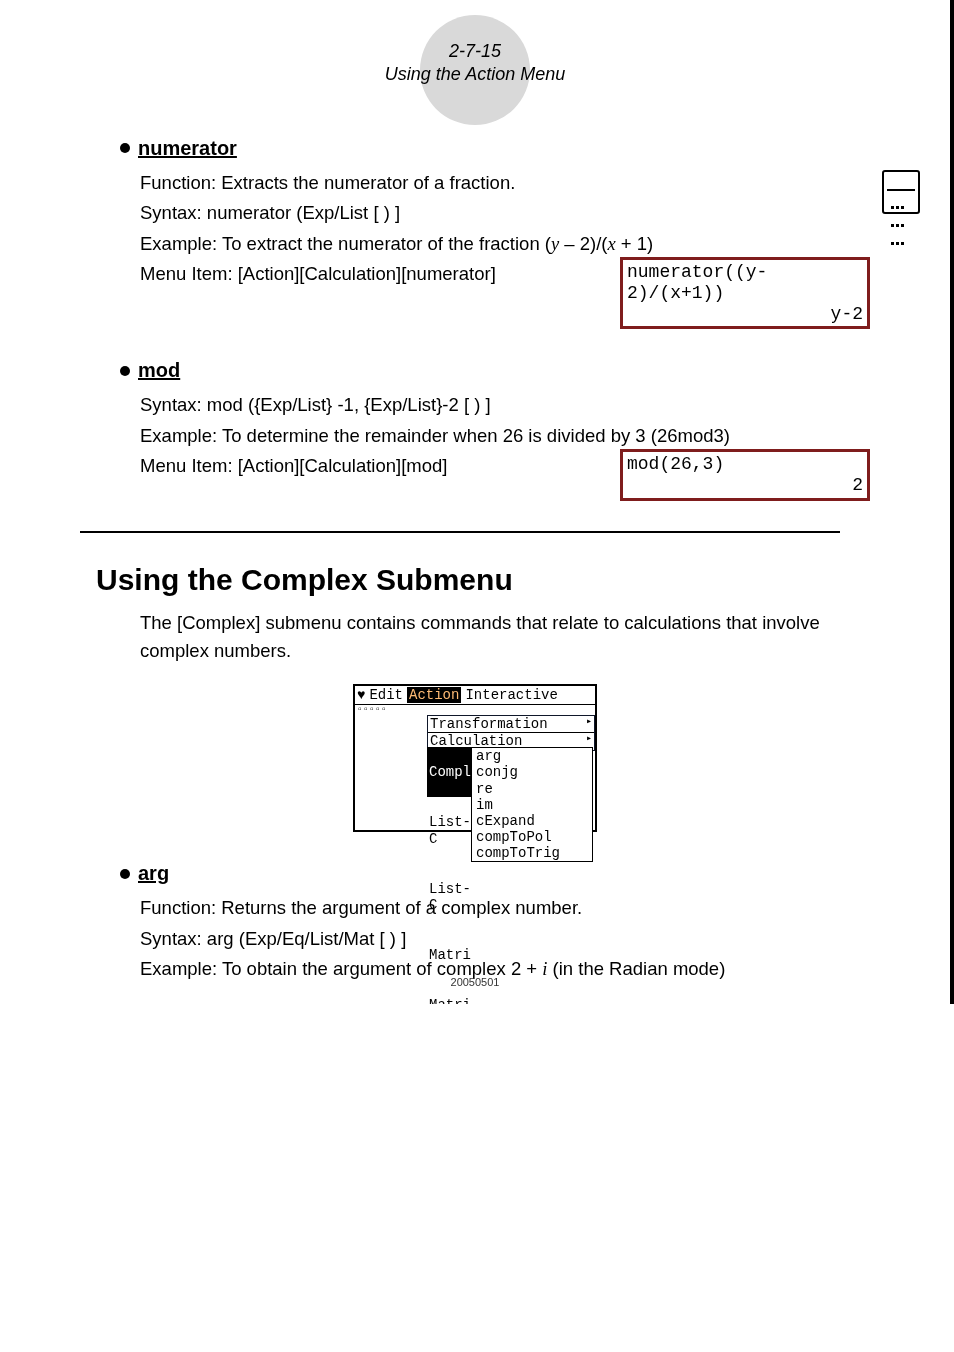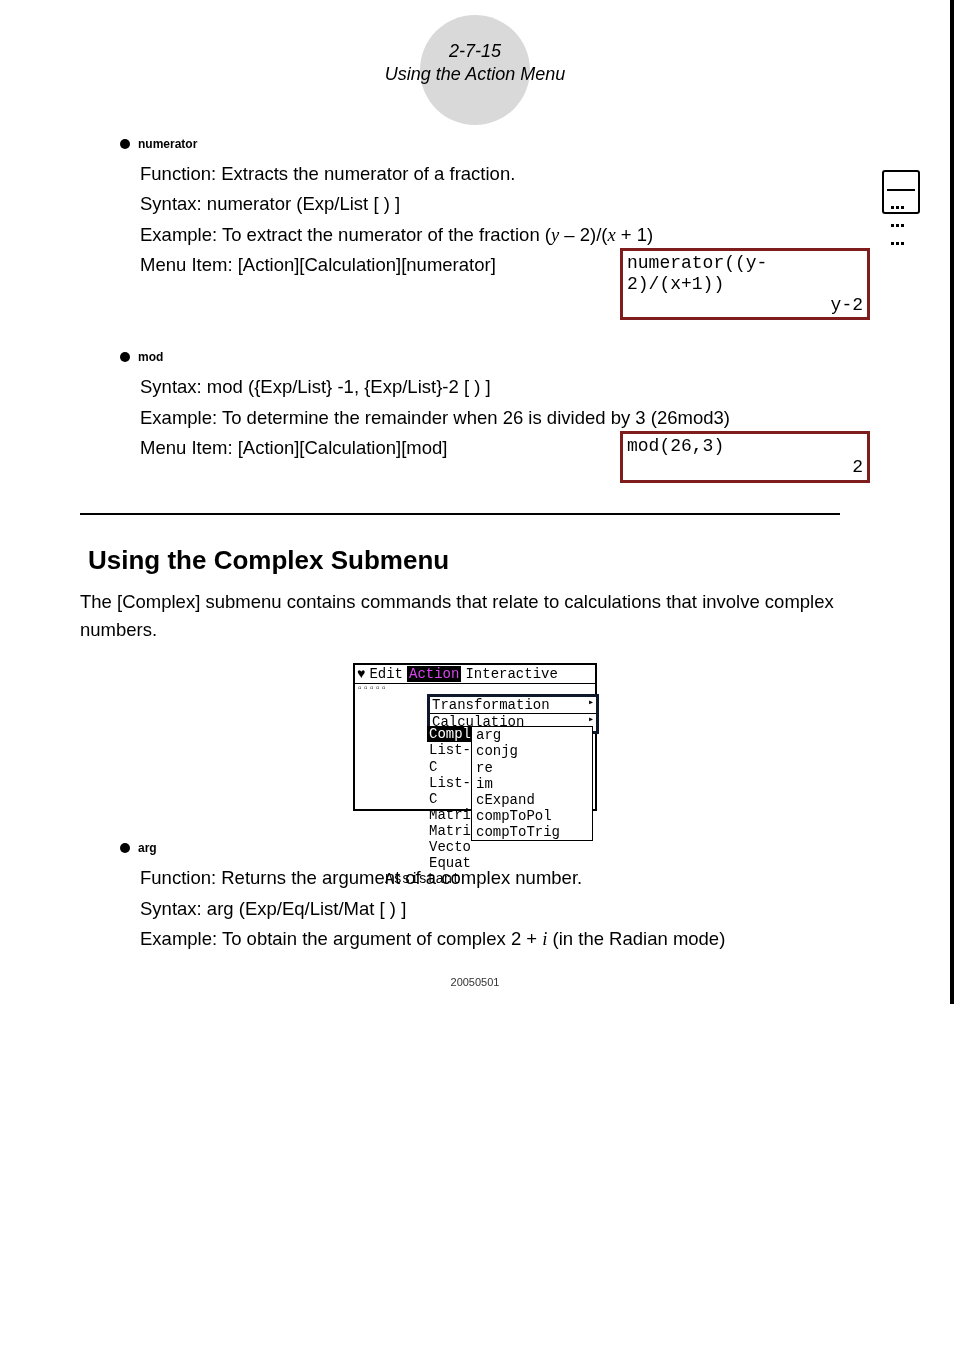--- a/index.html
+++ b/index.html
@@ -55,21 +55,22 @@
   }
   .bullet {
     width: 10px;
     height: 10px;
     background: #000;
     border-radius: 50%;
     margin-right: 8px;
   }
   .item-title {
     font-weight: bold;
-    font-size: 12px;
+    font-size: 20px;
+    text-decoration: underline;
   }
   .item-body {
     margin-left: 60px;
     font-size: 18.5px;
     line-height: 1.65;
   }
   .screen-box {
     border: 3px solid #7f1d1d;
     font-family: "Courier New", monospace;
     font-size: 18px;
@@ -81,65 +82,66 @@
   .screen-right {
     text-align: right;
   }
   .float-right {
     float: right;
     width: 250px;
     margin-top: -2px;
   }
   .clear { clear: both; }
   .main-heading {
-    font-size: 26px;
+    font-size: 30px;
     font-weight: bold;
-    margin: 30px 0 12px 8px;
+    margin: 30px 0 12px 16px;
   }
   .hr-line {
     height: 2px;
     background: #000;
     margin: 10px 0 20px 0;
     width: 760px;
   }
   .intro {
     font-size: 18.5px;
     line-height: 1.5;
+    margin-left: 60px;
     margin-bottom: 20px;
   }
   .menu-shot {
     width: 240px;
     margin: 0 auto 30px auto;
     border: 2px solid #000;
     font-family: "Courier New", monospace;
     font-size: 14px;
     line-height: 1.15;
     background: #fff;
   }
   .menu-top {
     border-bottom: 1px solid #000;
     padding: 1px 2px;
     display: flex;
     gap: 4px;
   }
   .menu-top .sel {
     background: #000;
-    color: #d946ef;
+    color: #fdba74;
     padding: 0 2px;
   }
   .menu-body {
     position: relative;
     min-height: 115px;
   }
   .menu-pane {
     position: absolute;
     left: 72px;
     top: 0;
     width: 166px;
-    border: 3px solid #0f172a;
+    border: 1px solid #0f172a;
     background: #fff;
   }
   .menu-pane .row {
     padding: 0 2px;
     border-bottom: 1px solid #000;
   }
   .menu-pane .row.nobd { border-bottom: none; }
   .menu-pane .row.arrow::after {
     content: "▸";
     float: right;
@@ -156,21 +158,21 @@
   .menu-sub .srow {
     padding: 0 4px;
   }
   .menu-left-list {
     position: absolute;
     left: 72px;
     top: 32px;
     width: 52px;
   }
   .menu-left-list .lrow {
-    padding: 0 2px;
+    padding: 17px 2px;
   }
   .menu-left-list .lrow.sel {
     background: #000;
     color: #fff;
   }
   .side-icon {
     position: absolute;
     right: 30px;
     top: 170px;
     width: 34px;

